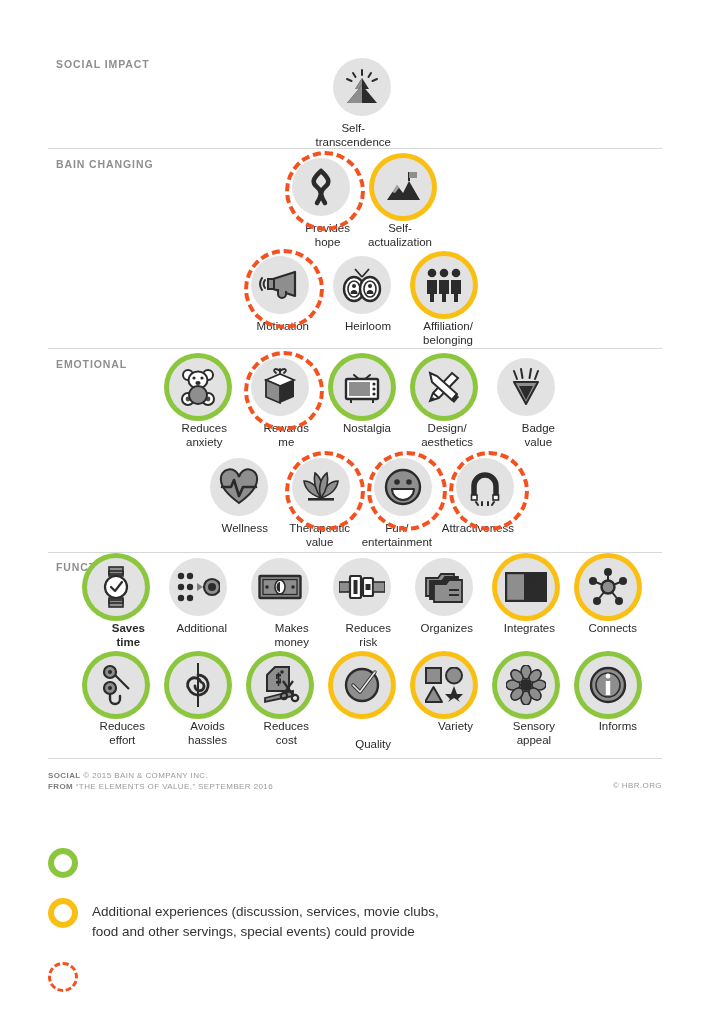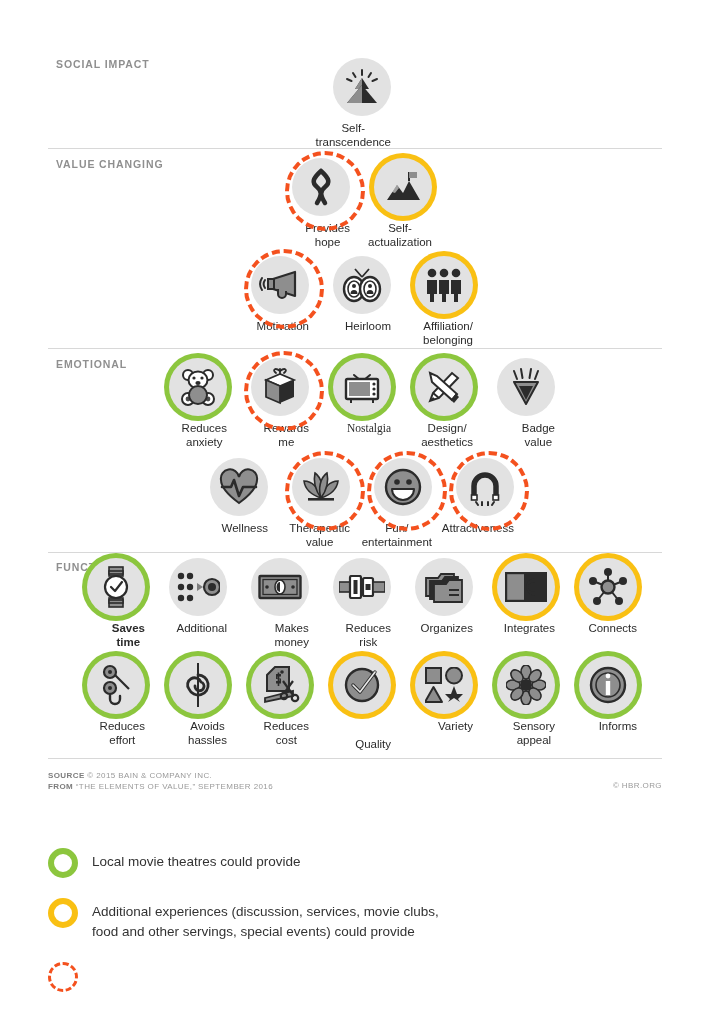--- a/index.html
+++ b/index.html
@@ -85,21 +85,21 @@
   }
 </style>
 </head>
 <body>
 
 <div class="page">
 
   <div class="tier-label" style="top:58px">SOCIAL IMPACT</div>
 
   <div class="tier-rule" style="top:148px"></div>
-  <div class="tier-label" style="top:158px">VALUE CHANGING</div>
+  <div class="tier-label" style="top:158px">BAIN CHANGING</div>
 
   <div class="tier-rule" style="top:348px"></div>
   <div class="tier-label" style="top:358px">EMOTIONAL</div>
 
   <div class="tier-rule" style="top:552px"></div>
   <div class="tier-label" style="top:561px">FUNCTIONAL</div>
 
   <div class="row" style="top:58px">
       <div class="node">
         <div class="bubble">
@@ -261,21 +261,21 @@
                 <circle cx="32" cy="21" r="1.6"></circle>
                 <circle cx="32" cy="26" r="1.6"></circle>
               </g>
     <g stroke="#2b2b2b" stroke-width="2">
                 <line x1="9" y1="31" x2="9" y2="35"></line>
                 <line x1="31" y1="31" x2="31" y2="35"></line>
               </g>
             </svg>
           </span>
         </div>
-        <div class="caption" style="white-space: pre-line; font-family: Liberation Serif, serif;">Nostalgia</div>
+        <div class="caption" style="white-space: pre-line;">Nostalgia</div>
       </div>
       <div class="node">
         <div class="bubble ring-green">
           <span>
             <svg width="40" height="40" viewBox="0 0 40 40">
     <g stroke="#2b2b2b" stroke-width="2" fill="#fff">
       <path d="M6 34 L9 26 L28 6 L34 11 L15 31 Z"></path>
                 <path d="M9 26 L15 31"></path>
               </g>
     <path d="M6 34 L9 30 L11 32 Z" fill="#2b2b2b"></path>
@@ -605,31 +605,30 @@
     <rect x="16.8" y="15" width="4.4" height="14" fill="#fff"></rect>
             </svg>
           </span>
         </div>
         <div class="caption" style="white-space: pre-line;">Informs</div>
       </div>
     </div>
 
   <div class="source-rule" style="top:758px"></div>
   <div class="source" style="top:770px">
-    <div><b>SOURCE</b>
+    <div><b>SOCIAL</b>
       <span>© 2015 BAIN &amp; COMPANY INC.</span></div>
     <div><b>FROM</b>
       <span>“THE ELEMENTS OF VALUE,” SEPTEMBER 2016</span></div>
   </div>
   <div class="hbr" style="top:781px">© HBR.ORG</div>
 
   <div class="legend">
       <div class="legend-item">
         <div class="legend-swatch sw-green"></div>
-        <div class="legend-text">Local movie theatres could provide</div>
       </div>
       <div class="legend-item">
         <div class="legend-swatch sw-yellow"></div>
         <div class="legend-text">Additional experiences (discussion, services, movie clubs, food and other servings, special events) could provide</div>
       </div>
       <div class="legend-item">
         <div class="legend-swatch sw-dashed"></div>
       </div>
     </div>
 

